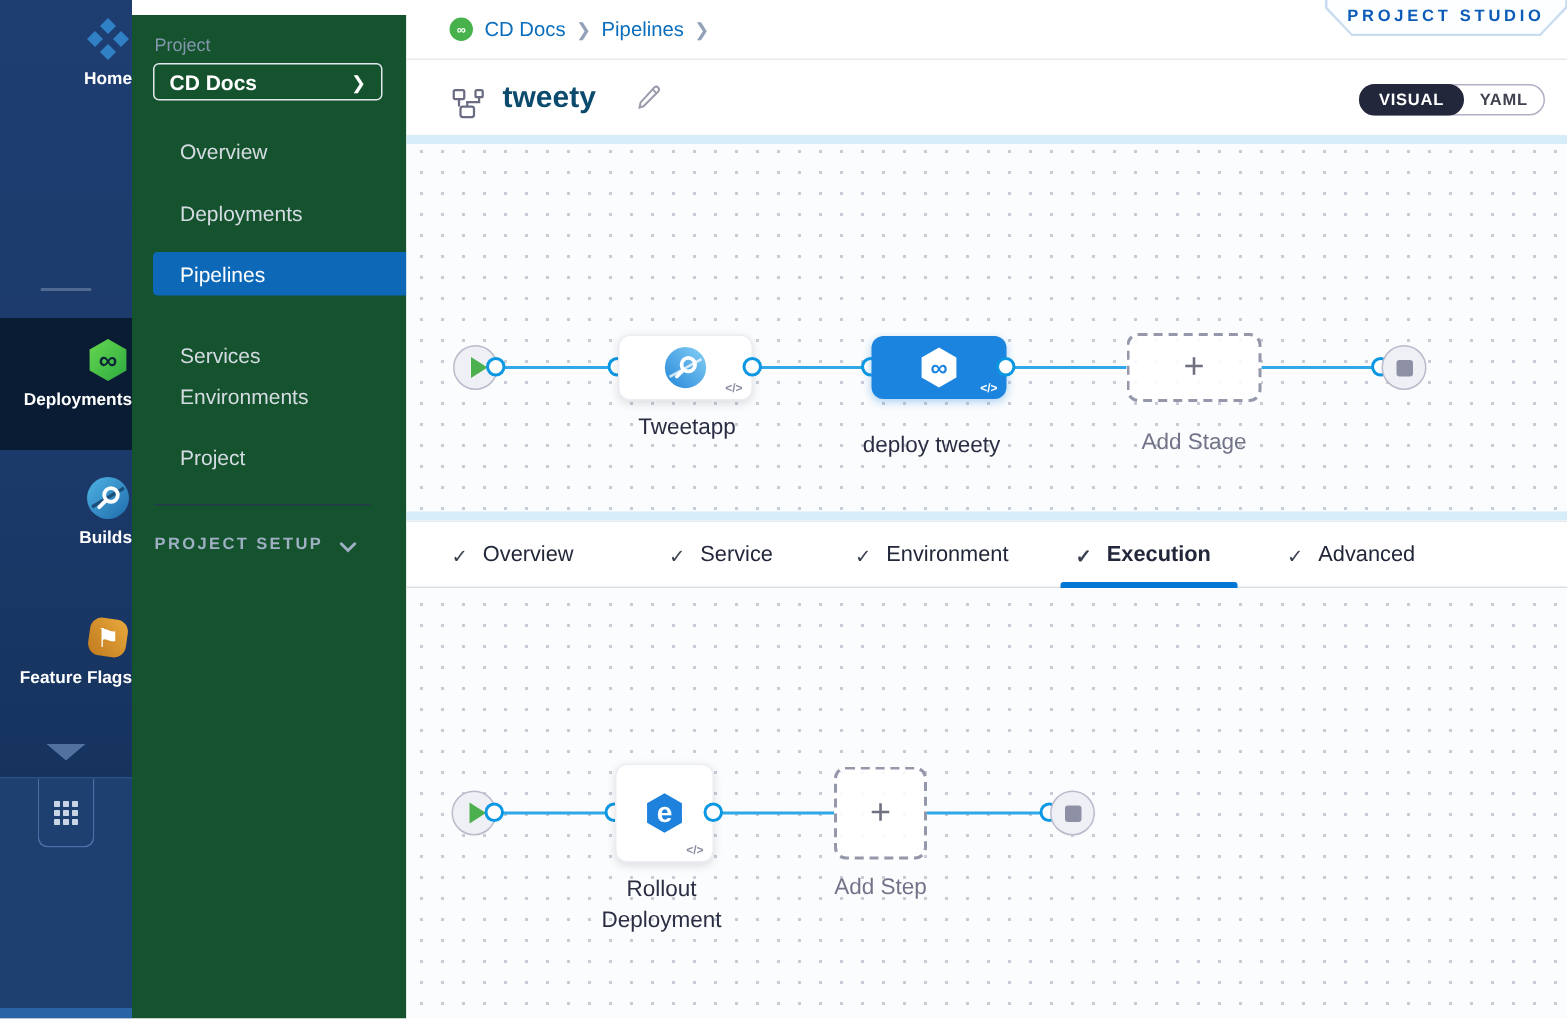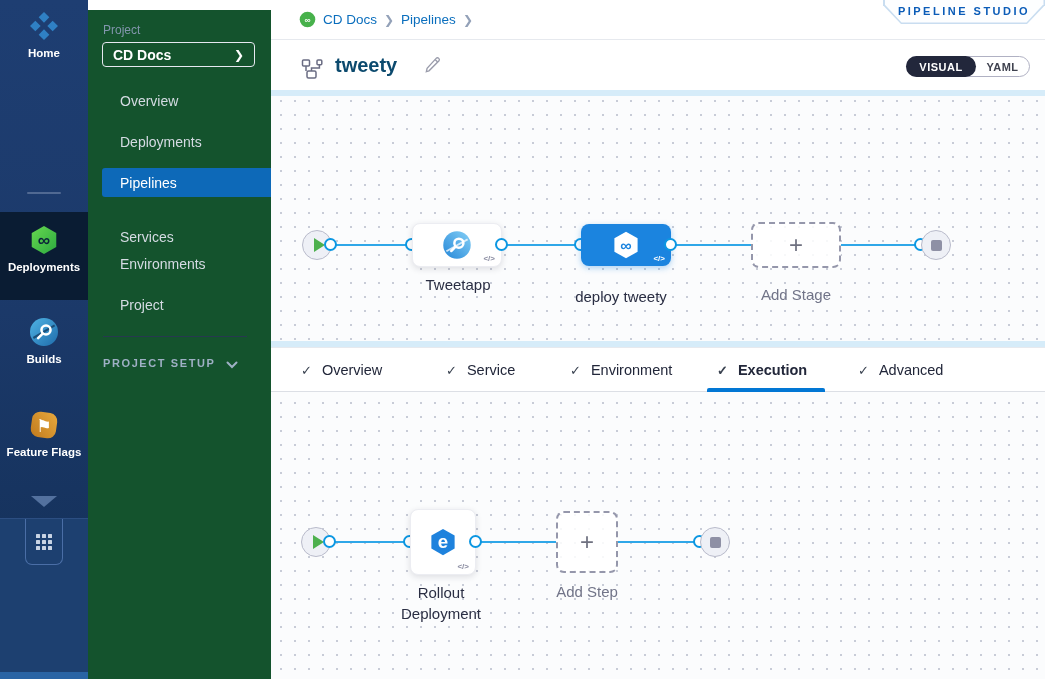--- a/index.html
+++ b/index.html
@@ -5,21 +5,21 @@
   * { margin:0; padding:0; box-sizing:border-box; }
   body { background:#fff; }
   .app { position:relative; width:1045px; height:679px; overflow:hidden;
          font-family:"Liberation Sans", sans-serif; background:#fff; }
 
   
   .rail { position:absolute; left:0; top:0; width:88px; height:679px;
           background:linear-gradient(180deg,#1e3e72 0%,#1c3a6b 40%,#16335e 78%,#17355f 100%); }
   .rail-active-bg { position:absolute; left:0; top:212px; width:88px; height:88px; background:#0a1c33; }
   .rail-item { position:absolute; left:0; width:88px; display:flex; flex-direction:column;
-               align-items:center; gap:5px; cursor:pointer; }
+               align-items:flex-end; gap:5px; cursor:pointer; }
   .rail-label { color:#fff; font-size:11.5px; font-weight:bold; text-align:center; line-height:1.15; }
   .rail-divider { position:absolute; left:27px; top:192px; width:34px; height:2px; background:#7b8fb0; opacity:.55; border-radius:2px;}
   .rail-chevron { position:absolute; left:31px; top:496px; width:0; height:0;
                   border-left:13px solid transparent; border-right:13px solid transparent;
                   border-top:11px solid #53719e; }
   .rail-bottom { position:absolute; left:0; top:518px; width:88px; height:161px;
                  background:#1d4070; border-top:1px solid #2c4e82; }
   .grid-box { position:absolute; left:25px; top:0px; width:38px; height:46px;
               border:1px solid #4a6ea6; border-radius:0 0 7px 7px; border-top:none;
               display:flex; align-items:center; justify-content:center; cursor:pointer;}
@@ -225,21 +225,21 @@
         <text x="12" y="16.6" text-anchor="middle" font-size="12" font-weight="bold" fill="#fff">∞</text>
       </svg>
       <span class="crumb-link">CD Docs</span>
       <span class="crumb-sep">❯</span>
       <span class="crumb-link">Pipelines</span>
       <span class="crumb-sep">❯</span>
     </div>
 
     <div class="studio-badge">
       <div class="studio-badge-inner">
-        <span>PIPELINE STUDIO</span>
+        <span>PROJECT STUDIO</span>
       </div>
     </div>
 
     <div class="head-bar">
       <svg class="pipe-ico" width="24" height="24" viewBox="0 0 24 24" fill="none" stroke="#6a6c83" stroke-width="1.5">
         <rect x="2.5" y="3" width="7" height="6" rx="1"></rect>
         <rect x="17" y="3" width="4.8" height="4.8" rx="1"></rect>
         <rect x="7" y="14" width="9" height="7" rx="1.5"></rect>
         <path d="M6 9 V14 M19.4 7.8 V11 H11.5 V14"></path>
       </svg>

